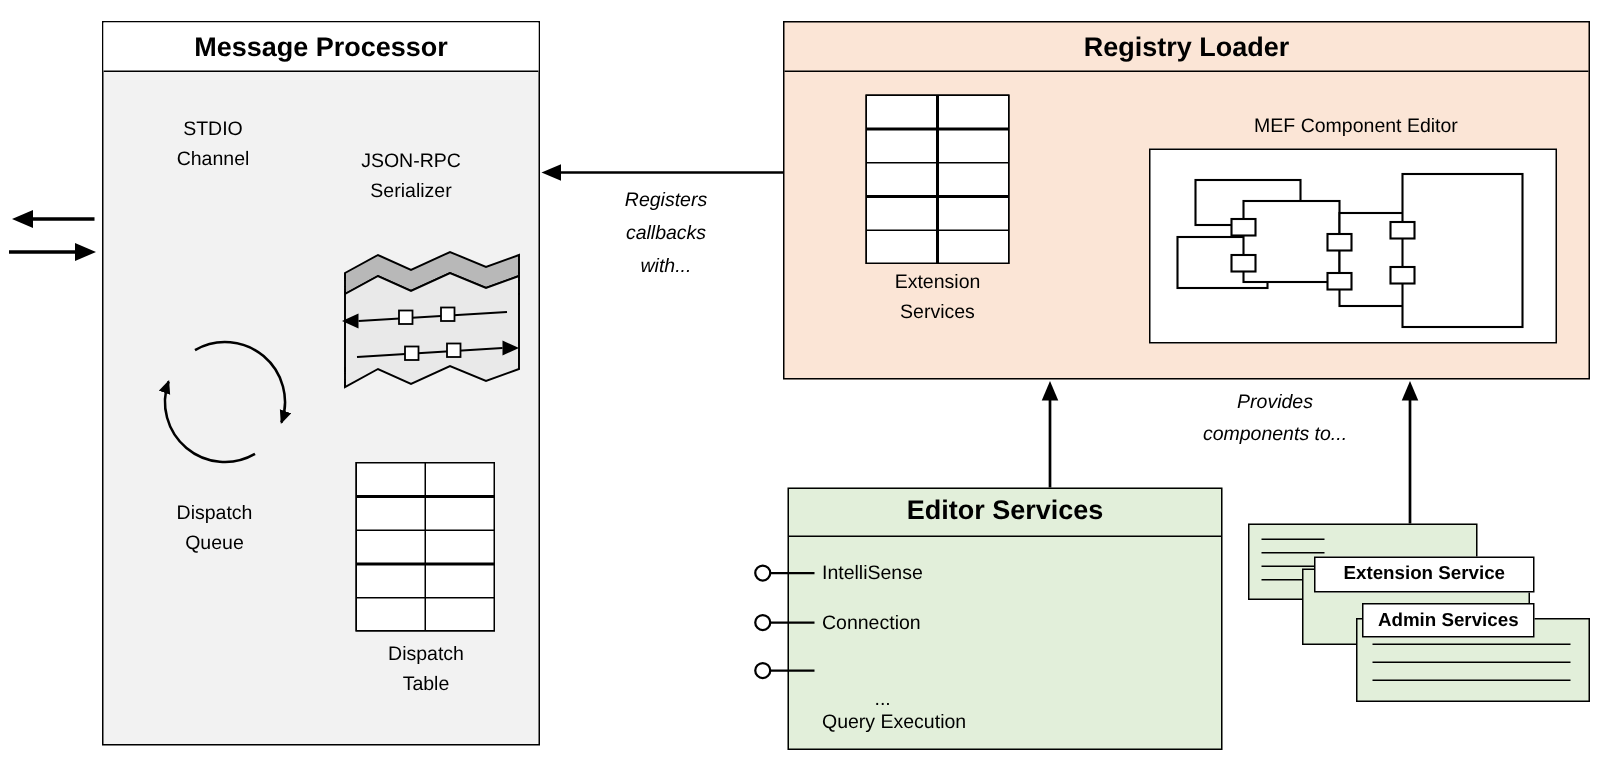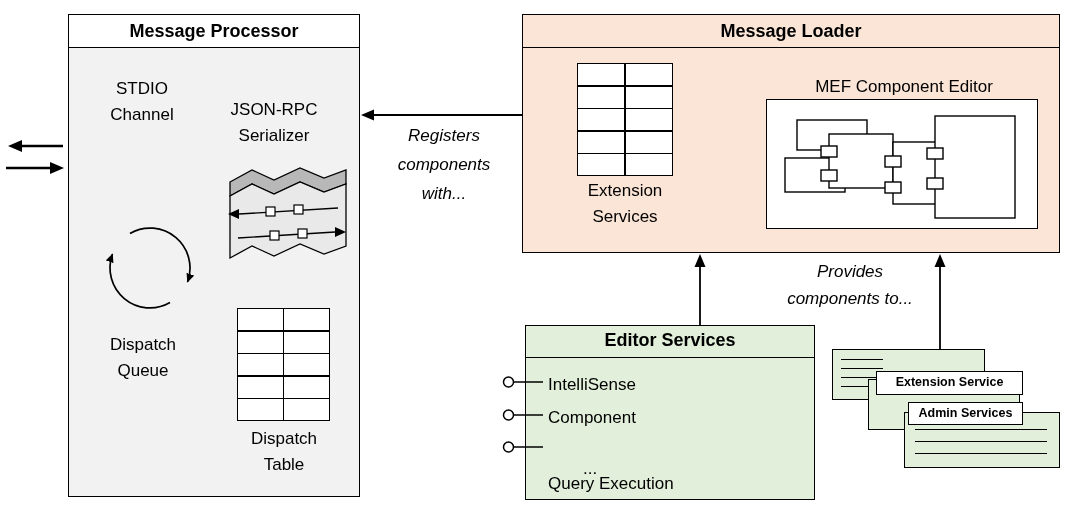--- a/index.html
+++ b/index.html
@@ -8,21 +8,21 @@
   .canvas { position:relative; width:1072px; height:515px; background:#fff; overflow:hidden; }
 
   .box { position:absolute; border:1.6px solid #000; z-index:1; }
   .box-header { border-bottom:1.6px solid #000; font-weight:bold; font-size:18px;
                 text-align:center; padding:6px 0 5px 0; }
   .mp-box { background:#f2f2f2; }
   .mp-box .box-header { background:#ffffff; }
   .sl-box { background:#fbe5d6; }
   .es-box { background:#e2efda; }
 
-  .label { position:absolute; z-index:2; font-size:17px; line-height:1.5;
+  .label { position:absolute; z-index:2; font-size:13px; line-height:1.5;
            text-align:center; white-space:pre-line; }
   .italic-label { font-style:italic; }
   .left-label { text-align:left; white-space:nowrap; }
 
   .grid-table { position:absolute; z-index:2; display:grid;
                 grid-template-columns:1fr 1fr; grid-auto-rows:1fr;
                 gap:1.5px; background:#000; border:1.5px solid #000; }
   .grid-table > div { background:#fff; }
 
   .icon-wrap { position:absolute; z-index:2; }
@@ -91,21 +91,21 @@
       <div></div>
       <div></div>
       <div></div>
       <div></div>
   </div>
 
   <div class="label" style="left:228px; top:426px; width:112px;">Dispatch
 Table</div>
 
   <div class="box sl-box" style="left:522px; top:14px; width:538px; height:239px;">
-    <div class="box-header">Message Loader</div>
+    <div class="box-header">Registry Loader</div>
   </div>
 
   <div class="grid-table" style="left:577px; top:63px; width:96px; height:113px;">
     <div></div>
       <div></div>
       <div></div>
       <div></div>
       <div></div>
     <div></div>
       <div></div>
@@ -131,32 +131,32 @@
         <rect x="118" y="56" width="16" height="11"></rect>
         <rect x="118" y="82" width="16" height="11"></rect>
         <rect x="168" y="16" width="80" height="102"></rect>
         <rect x="160" y="48" width="16" height="11"></rect>
         <rect x="160" y="78" width="16" height="11"></rect>
       </g>
     </svg>
   </div>
 
   <div class="label italic-label" style="left:385px; top:122px; width:118px; line-height:1.7;">Registers
-components
+callbacks
 with...</div>
 
   <div class="label italic-label" style="left:770px; top:258px; width:160px; line-height:1.6;">Provides
 components to...</div>
 
   <div class="box es-box" style="left:525px; top:325px; width:290px; height:175px;">
     <div class="box-header" style="padding:4px 0 6px 0;">Editor Services</div>
   </div>
 
   <div class="label left-label" style="left:548px; top:372px;">IntelliSense</div>
-  <div class="label left-label" style="left:548px; top:405px;">Component</div>
+  <div class="label left-label" style="left:548px; top:405px;">Connection</div>
   <div class="label left-label" style="left:548px; top:437px;margin-top:34px;">Query Execution</div>
   <div class="label left-label" style="left:583px; top:456px;">...</div>
 
   <div class="card" style="left:832px; top:349px; width:153px; height:51px; z-index:1;"></div>
   <div class="hline" style="left:841px; top:359px; width:42px; z-index:2;"></div>
   <div class="hline" style="left:841px; top:368px; width:42px; z-index:2;"></div>
   <div class="hline" style="left:841px; top:377px; width:42px; z-index:2;"></div>
   <div class="hline" style="left:841px; top:386px; width:42px; z-index:2;"></div>
 
   <div class="card" style="left:868px; top:379px; width:152px; height:51px; z-index:2;"></div>

